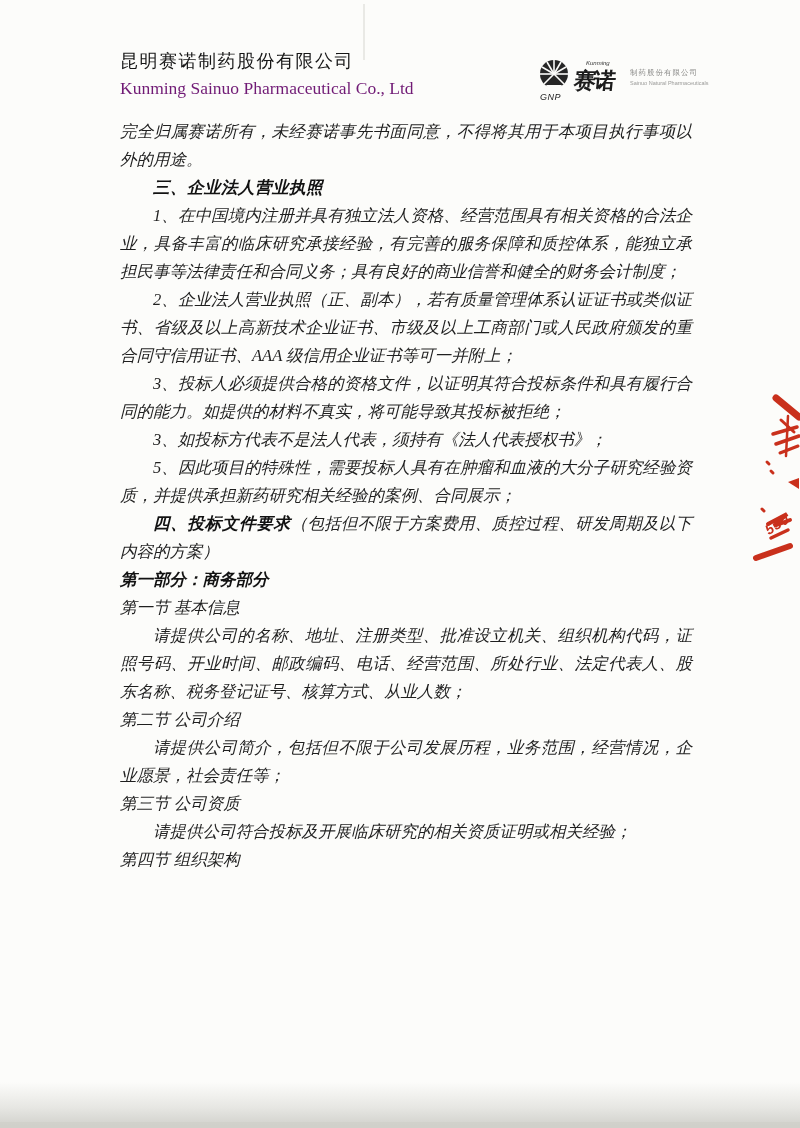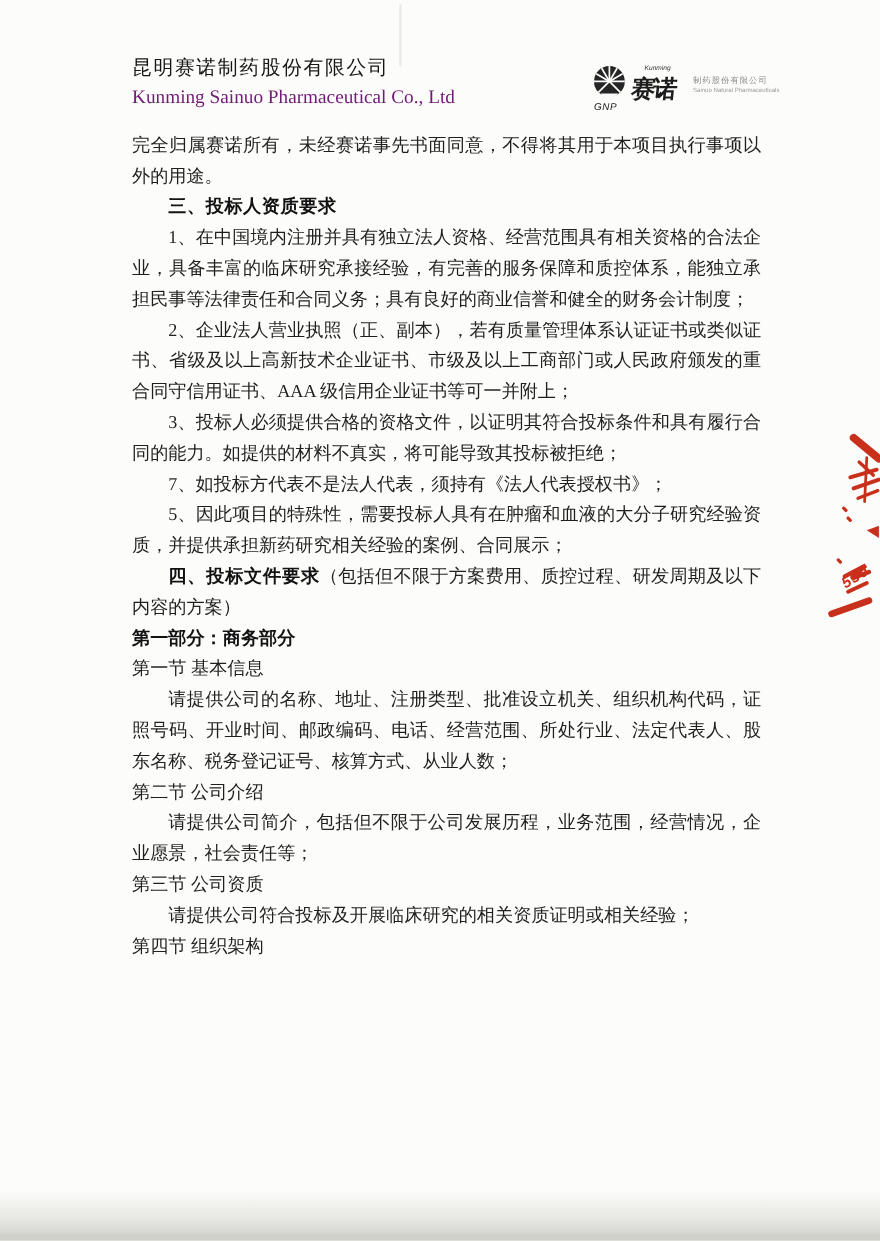--- a/index.html
+++ b/index.html
@@ -58,21 +58,21 @@
   .logo-sub-en{
     font-size:5.5px;color:#9a9a98;white-space:nowrap;margin-top:2px;
     font-family:"Liberation Sans",sans-serif;
   }
   
   .doc{
     position:absolute;left:120px;top:118px;width:572px;
     font-size:16.5px;line-height:28px;color:#1f1f1f;
     text-align:justify;line-break:strict;
   }
-  .doc p{margin:0;text-indent:2em;}
+  .doc p{margin:0;text-indent:2em;font-style:italic;}
   .doc p.noindent{text-indent:0;}
   .h3{
     margin:26px 0 0 0;font-weight:700;color:#121212;text-indent:0;
     letter-spacing:.5px;
   }
   .h4line{margin:34px 0 0 0;text-indent:0;}
   .h4line .bold{font-weight:700;color:#121212;letter-spacing:.5px;}
   .part-title{font-weight:700;color:#121212;text-indent:0 !important;}
   .subhead{text-indent:0 !important;}
   
@@ -122,25 +122,25 @@
     </div>
     <div class="logo-sub">
       <div class="logo-sub-cn">制药股份有限公司</div>
       <div class="logo-sub-en">Sainuo Natural Pharmaceuticals</div>
     </div>
   </div>
 
   <main class="doc">
     <p class="noindent">完全归属赛诺所有，未经赛诺事先书面同意，不得将其用于本项目执行事项以外的用途。</p>
 
-    <p class="h3">三、投标人资质要求</p>
+    <p class="h3">三、企业法人营业执照</p>
     <p>1、在中国境内注册并具有独立法人资格、经营范围具有相关资格的合法企业，具备丰富的临床研究承接经验，有完善的服务保障和质控体系，能独立承担民事等法律责任和合同义务；具有良好的商业信誉和健全的财务会计制度；</p>
     <p>2、企业法人营业执照（正、副本），若有质量管理体系认证证书或类似证书、省级及以上高新技术企业证书、市级及以上工商部门或人民政府颁发的重合同守信用证书、AAA 级信用企业证书等可一并附上；</p>
     <p>3、投标人必须提供合格的资格文件，以证明其符合投标条件和具有履行合同的能力。如提供的材料不真实，将可能导致其投标被拒绝；</p>
-    <p>7、如投标方代表不是法人代表，须持有《法人代表授权书》；</p>
+    <p>3、如投标方代表不是法人代表，须持有《法人代表授权书》；</p>
     <p>5、因此项目的特殊性，需要投标人具有在肿瘤和血液的大分子研究经验资质，并提供承担新药研究相关经验的案例、合同展示；</p>
 
     <p class="h4line"><span class="bold">四、投标文件要求</span><span>（包括但不限于方案费用、质控过程、研发周期及以下内容的方案）</span></p>
 
     <p class="part-title">第一部分：商务部分</p>
 
     <p class="subhead">第一节 基本信息</p>
     <p>请提供公司的名称、地址、注册类型、批准设立机关、组织机构代码，证照号码、开业时间、邮政编码、电话、经营范围、所处行业、法定代表人、股东名称、税务登记证号、核算方式、从业人数；</p>
 
     <p class="subhead">第二节 公司介绍</p>

